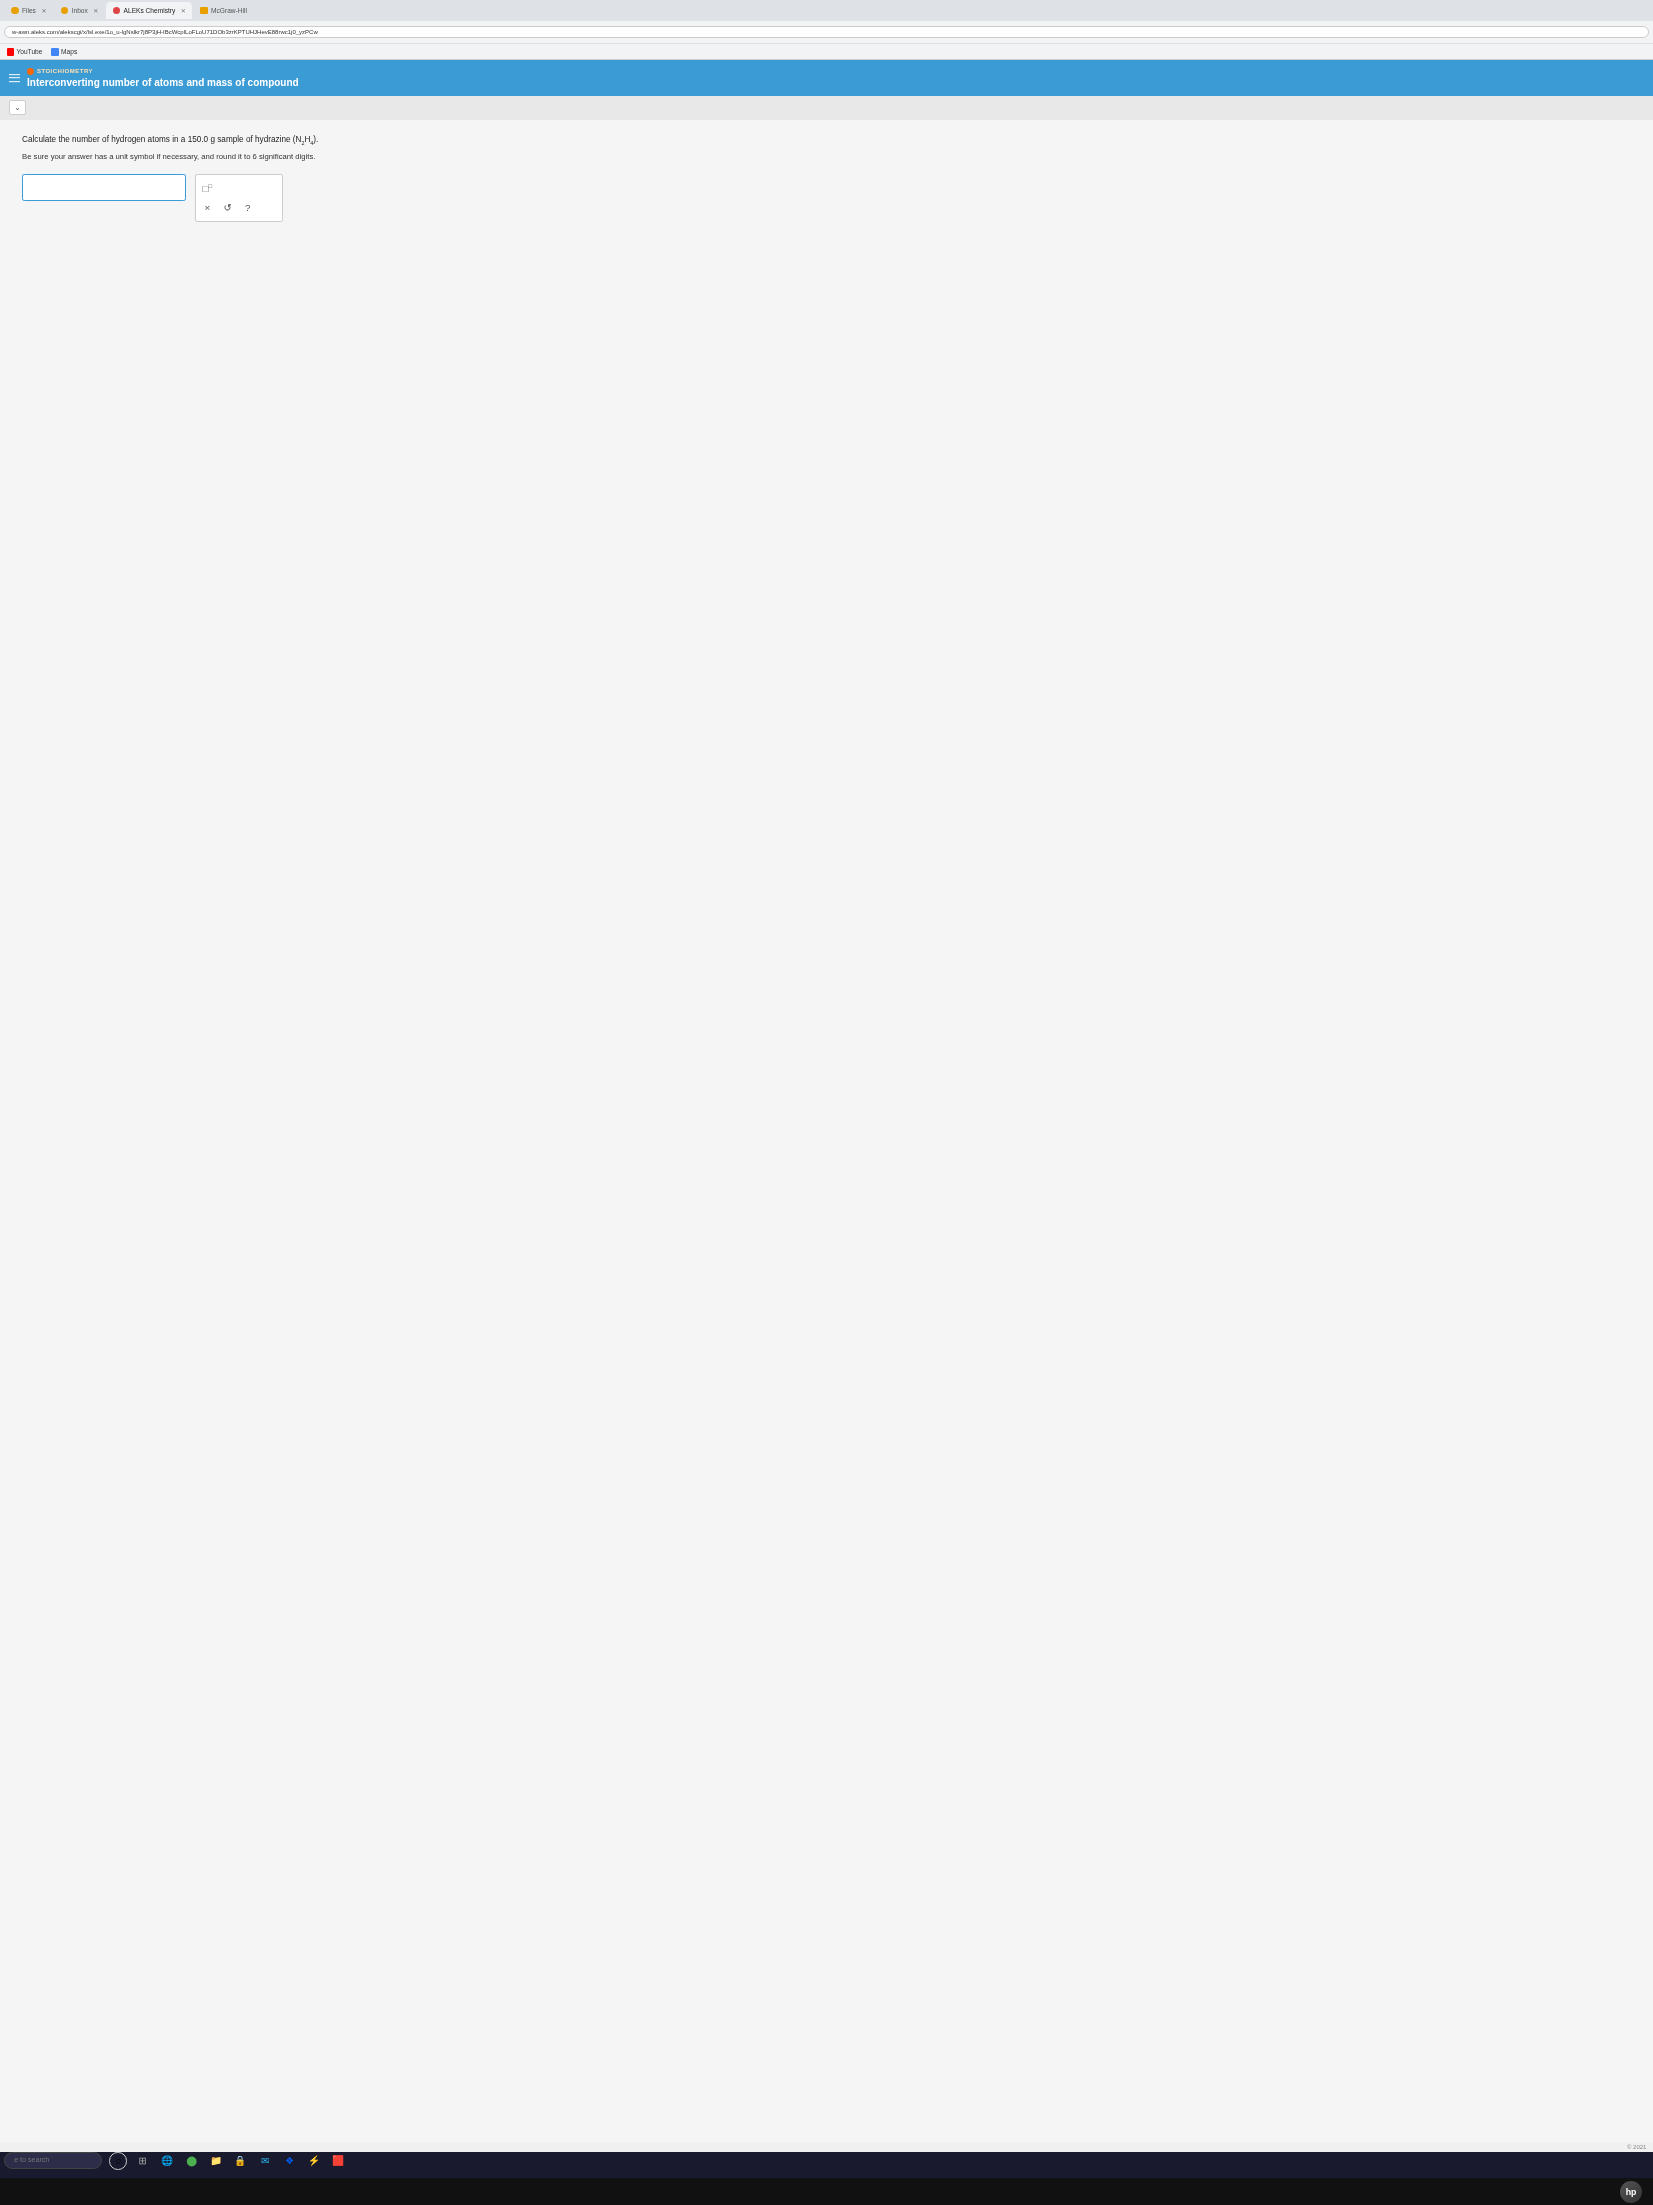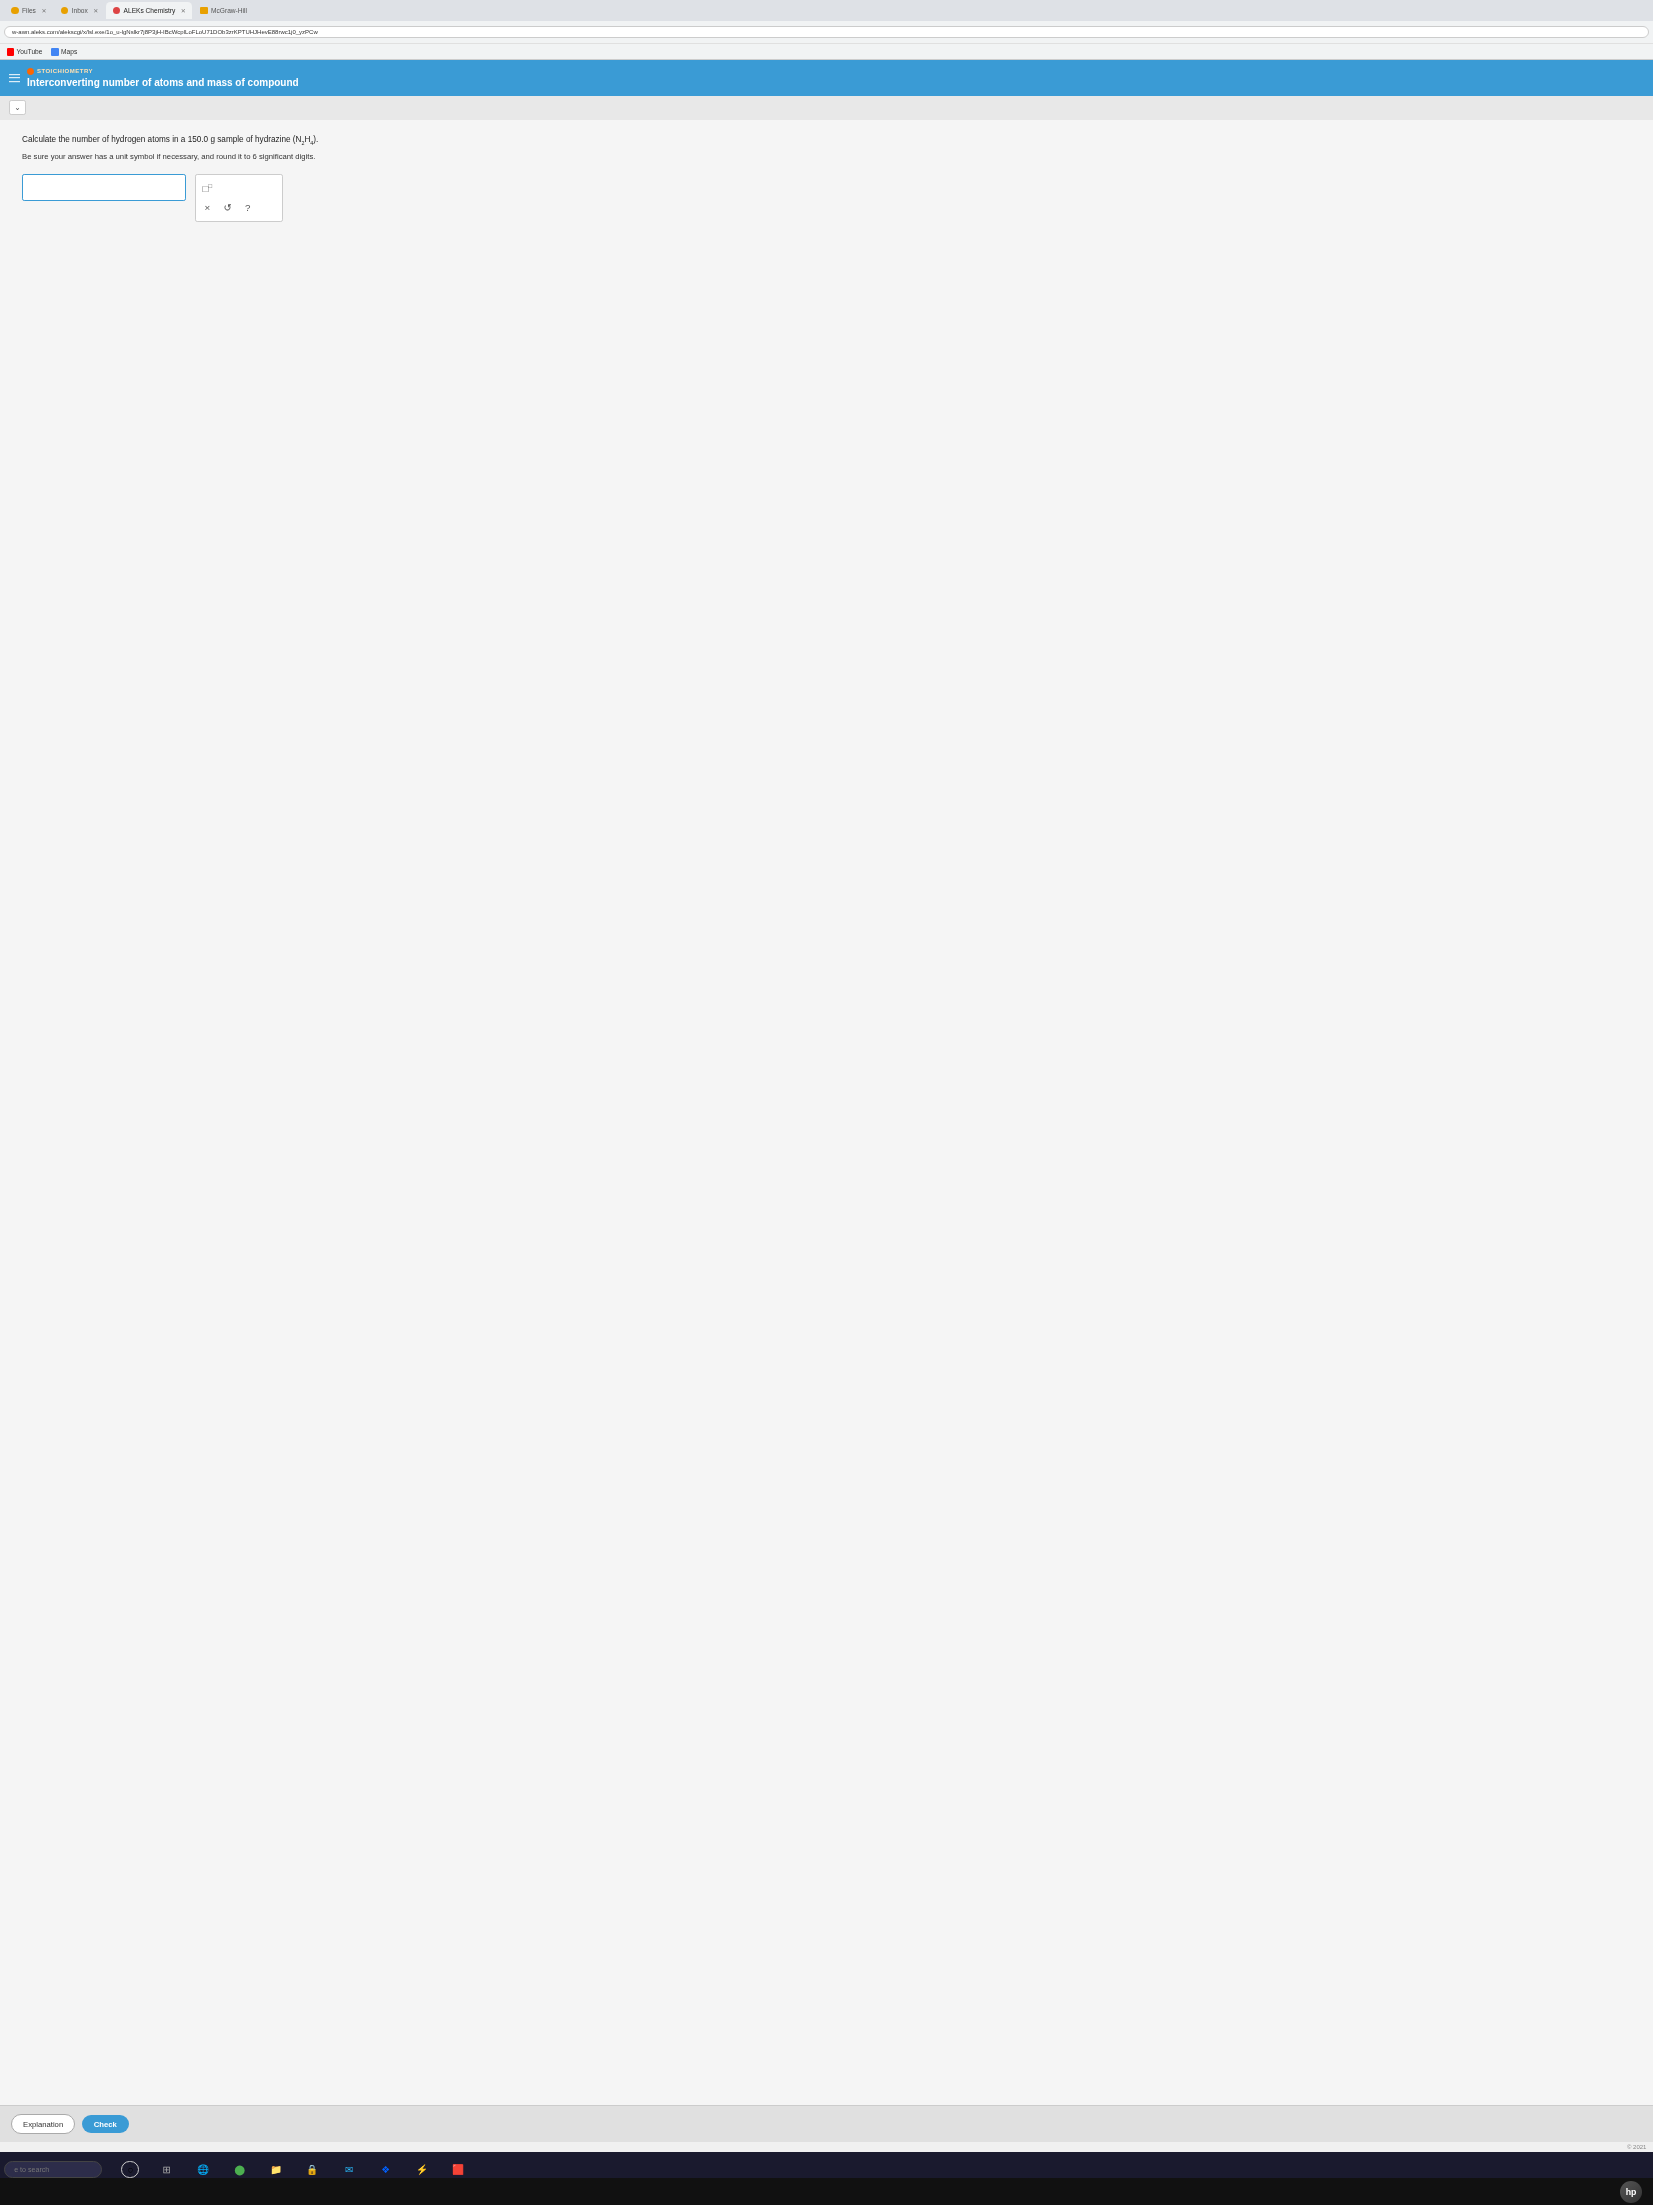--- a/index.html
+++ b/index.html
@@ -325,23 +325,23 @@
       color: #888;
       padding: 2.2px 6.6px;
       background: #f0f0f0;
     }
 
     
     .taskbar {
       background: #1a1a2e;
       height: 26px;
       display: flex;
-      align-items: flex-end;
+      align-items: flex-start;
       padding: 0 4.4px;
-      gap: 19px;
+      gap: 7px;
     }
 
     .taskbar-search {
       background: #2d2d4a;
       border: 0.5px solid #444;
       border-radius: 11px;
       padding: 3.3px 8.8px;
       color: #ccc;
       font-size: 7.1px;
       width: 98px;
@@ -470,24 +470,20 @@
             <button class="math-action-btn">×</button>
             <button class="math-action-btn">↺</button>
             <button class="math-action-btn">?</button>
           </div>
         </div>
       </div>
 
       <div class="spacer"></div>
     </div>
 
-    <div class="bottom-bar">
-      <button class="btn-explanation">Explanation</button>
-      <button class="btn-check">Check</button>
-    </div>
 
     <div class="copyright">© 2021</div>
 
   </div>
 </div>
 
 <div class="taskbar">
   <input class="taskbar-search" placeholder="e to search" style="">
   <div class="taskbar-icon circle">○</div>
   <div class="taskbar-icon" style="color:#aaa;">⊞</div>

